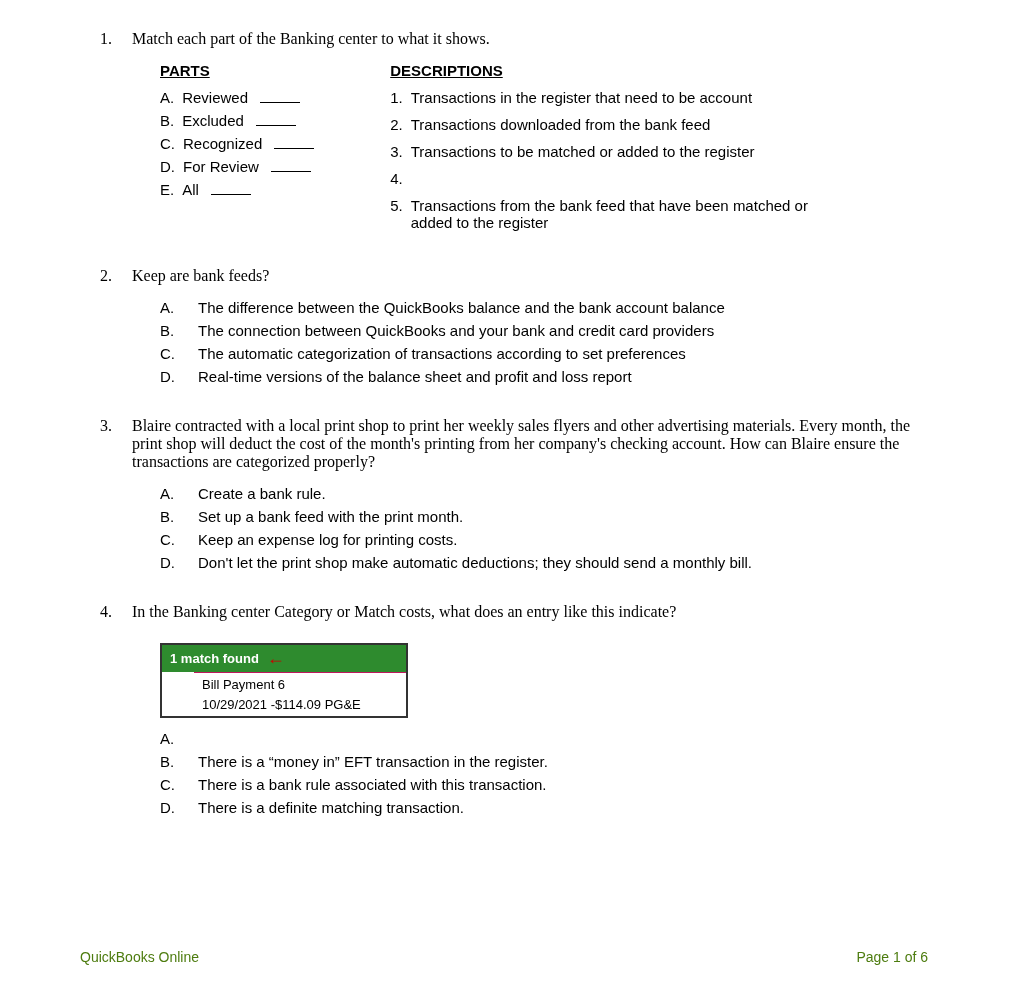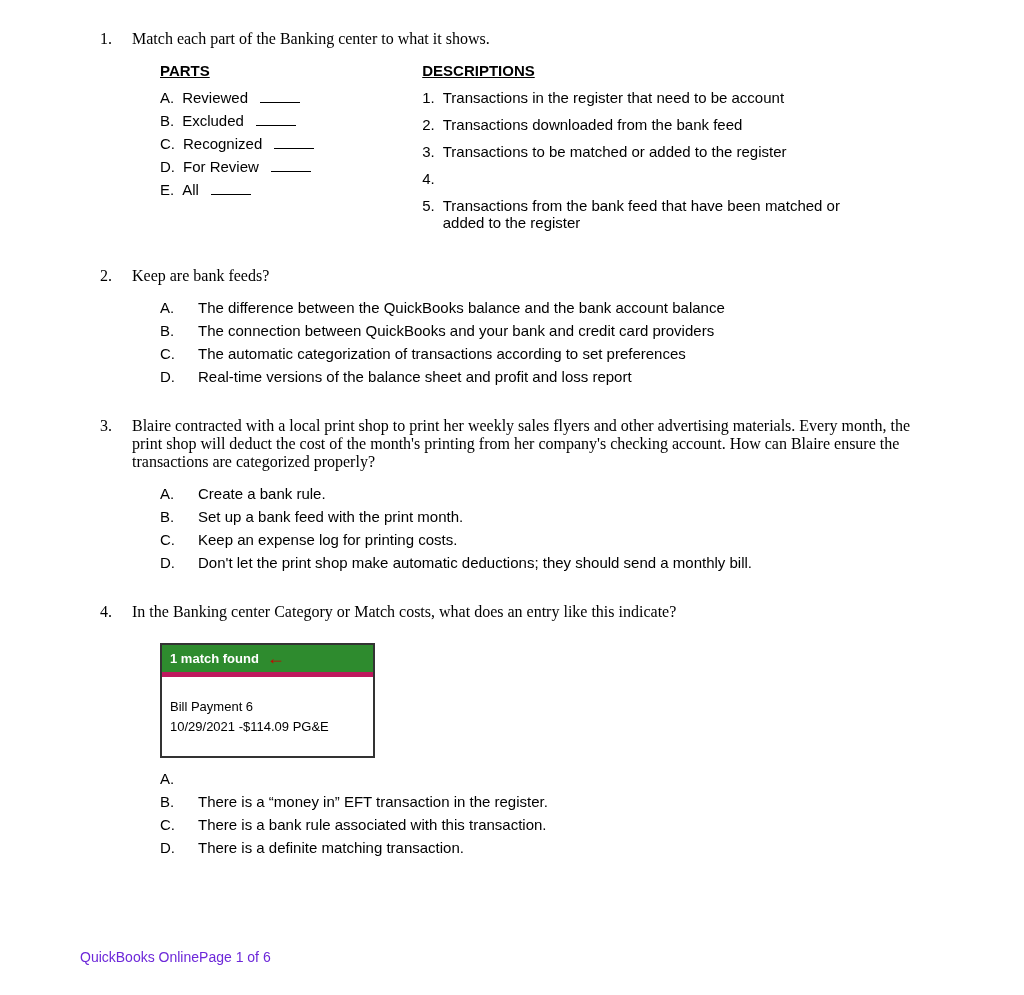--- a/index.html
+++ b/index.html
@@ -33,21 +33,21 @@
     }
 
     .question-number {
       min-width: 24px;
     }
 
     .matching-table {
       margin-left: 60px;
       margin-top: 10px;
       display: flex;
-      gap: 108px;
+      gap: 76px;
     }
 
     .matching-col {
       display: flex;
       flex-direction: column;
       gap: 6px;
     }
 
     .col-header {
       font-weight: bold;
@@ -102,59 +102,60 @@
     }
 
     .image-box {
       border: 2px solid #333;
       display: inline-block;
       padding: 0;
       margin-left: 60px;
       margin-bottom: 12px;
       margin-top: 8px;
       background: #fff;
-      width: 215px;
+      width: 248px;
     }
 
     .match-badge {
       background-color: #2e8b2e;
       color: white;
       font-family: Arial, sans-serif;
       font-size: 13px;
       font-weight: bold;
       padding: 3px 8px;
       display: flex;
       align-items: center;
       gap: 8px;
     }
 
     .arrow {
       color: #cc0000;
       font-size: 18px;
     }
 
     .bill-info {
-      padding: 20px 8px;
+      padding: 2px 8px;
       font-family: Arial, sans-serif;
       font-size: 13px;
       line-height: 1.5;
-      border-top: 5px solid #be185d;
+      border-top: 1px solid #be185d;
+      margin-left: 32px;
     }
 
     .page-footer {
       position: absolute;
       bottom: 30px;
       left: 0;
       right: 16px;
       display: flex;
-      justify-content: flex-start;
+      justify-content: space-between;
       padding: 0 80px;
       font-family: Arial, sans-serif;
       font-size: 14px;
-      color: #6d28d9;
+      color: #4d7c0f;
     }
   </style>
 </head>
 <body>
 
 <div class="page-content">
 
   <div class="question">
     <div class="question-text">
       <span class="question-number">1.</span>

